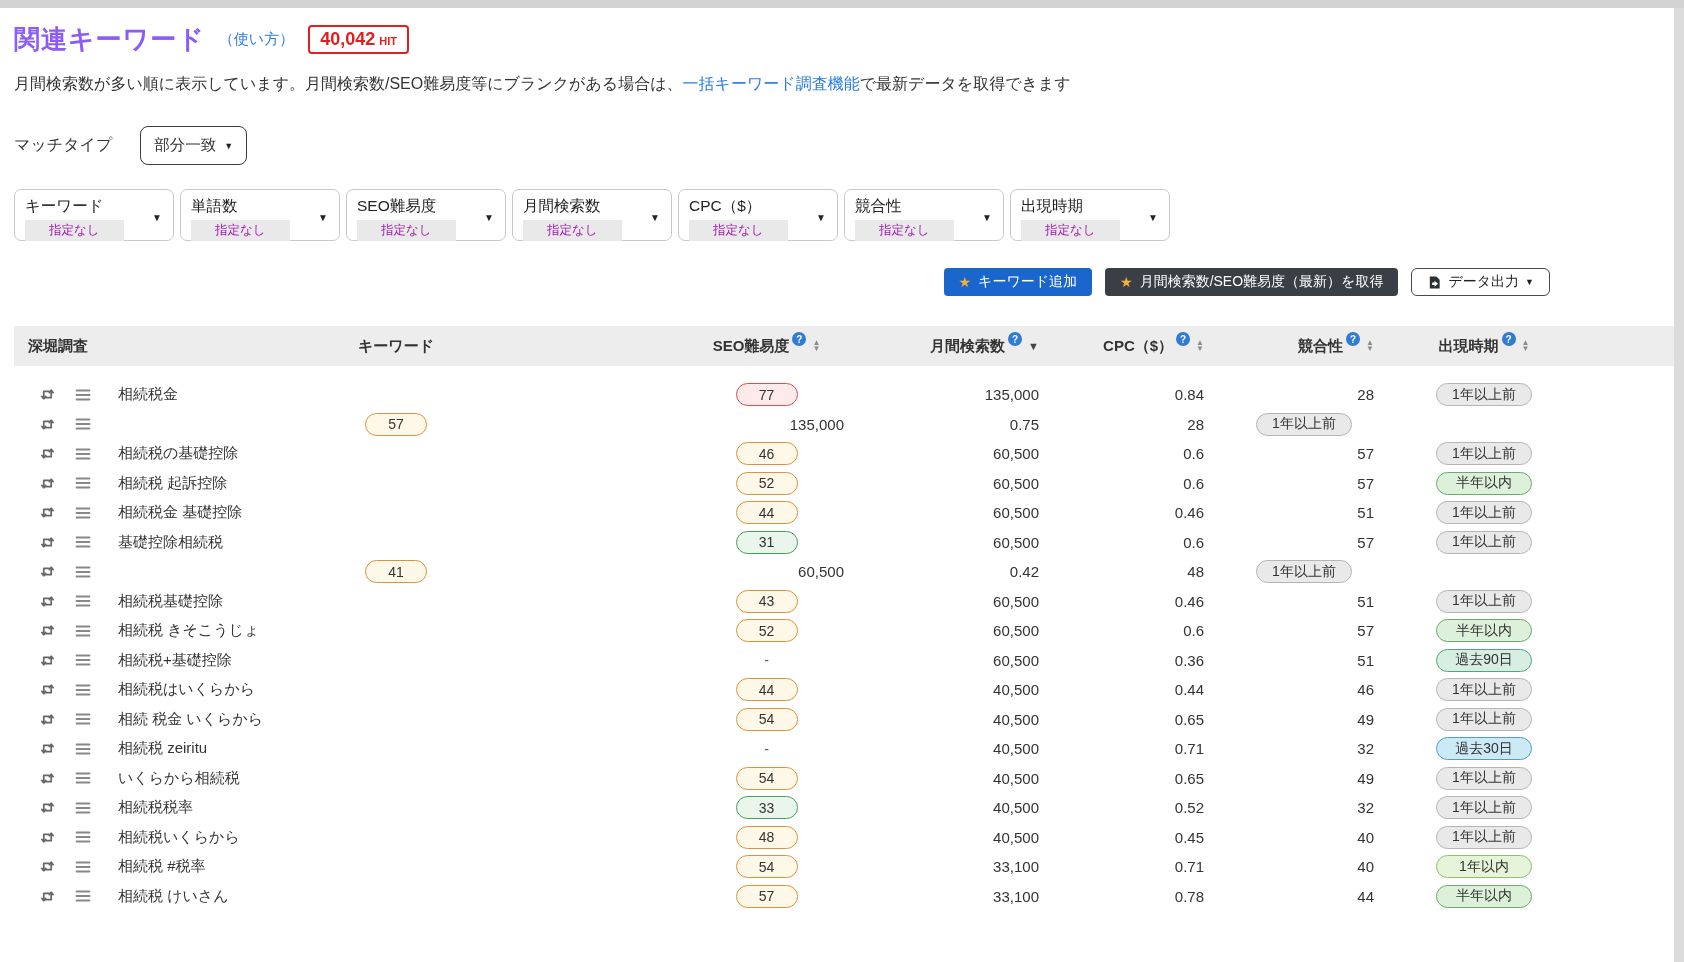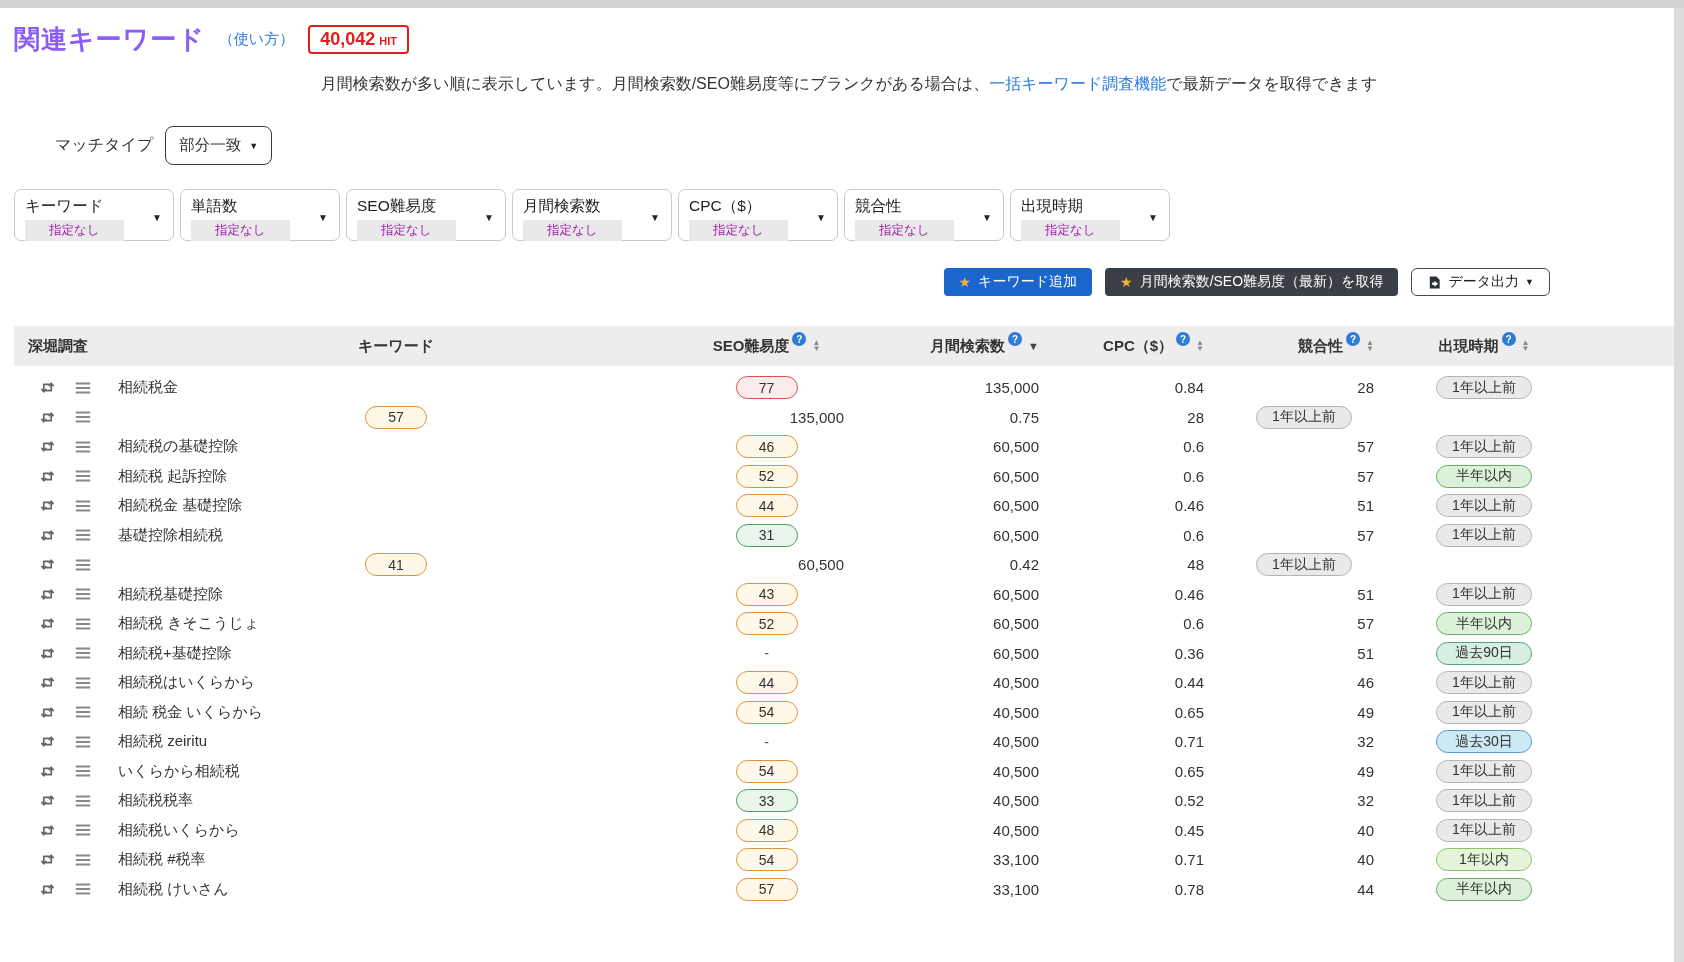--- a/index.html
+++ b/index.html
@@ -13,25 +13,25 @@
 
   
   .title-row { display:flex; align-items:center; gap:14px; margin-top:14px; }
   .page-title { font-size:26px; font-weight:700; color:#8b5cf6; letter-spacing:1px; }
   .usage-link { font-size:15px; color:#2b7de0; cursor:pointer; }
   .hit-badge { display:flex; align-items:baseline; gap:4px; border:2px solid #e02020;
     border-radius:4px; padding:2px 10px; background:#fff; }
   .hit-count { color:#e02020; font-weight:700; font-size:18px; }
   .hit-suffix { color:#e02020; font-size:11px; font-weight:700; }
 
-  .description { margin-top:17px; font-size:16px; color:#333;text-align:center; }
+  .description { margin-top:17px; font-size:16px; color:#333; }
   .inline-link { color:#2b7de0; cursor:pointer; }
 
   
-  .match-row { margin-top:31px; display:flex; align-items:center; gap:12px; font-size:16px;margin-left:41px; }
+  .match-row { margin-top:31px; display:flex; align-items:center; gap:28px; font-size:16px; }
   .match-btn { display:flex; align-items:center; gap:8px; border:1.5px solid #3c3c3c; border-radius:8px;
     padding:8px 13px; font-size:15.5px; background:#fff; cursor:pointer; }
   .caret { font-size:9px; color:#222; }
 
   
   .filter-row { margin-top:24px; display:flex; gap:6px; }
   .filter-box { position:relative; width:160px; height:52px; border:1px solid #c9c9c9; border-radius:7px;
     padding:6px 10px 0 10px; background:#fff; cursor:pointer; }
   .filter-label { font-size:15.5px; color:#222; }
   .filter-chip { display:inline-block; margin-top:3px; background:#e9e9e9; border-radius:0;
@@ -55,21 +55,21 @@
   .th-left { justify-content:flex-start; }
   .th-center { justify-content:center; }
   .th-right { justify-content:flex-end; padding-right:15px; }
   .help-icon { display:inline-flex; align-items:center; justify-content:center; width:14px; height:14px;
     border-radius:50%; background:#2e7cd6; color:#fff; font-size:10px; font-weight:700;
     margin-left:3px; position:relative; top:-7px; cursor:pointer; }
   .sort-both { display:inline-flex; flex-direction:column; margin-left:6px; line-height:6px;
     font-size:8px; color:#8a8a8a; cursor:pointer; }
   .sort-desc { margin-left:6px; font-size:11px; color:#444; cursor:pointer; }
 
-  .tbody { margin-top:7px; }
+  .tbody { margin-top:14px; }
   .trow { height:29.5px; padding-left:14px; font-size:15px; }
   .c-icons { display:flex; align-items:center; gap:19px; padding-left:11px; }
   .icon-btn { display:inline-flex; cursor:pointer; }
   .c-kw { text-align:left; }
   .c-num { text-align:right; padding-right:15px; }
   .c-center { display:flex; justify-content:center; }
 
   .pill { display:flex; align-items:center; justify-content:center; height:23px; border-radius:12px;
     font-size:14px; }
   .diff-pill { width:62px; }

